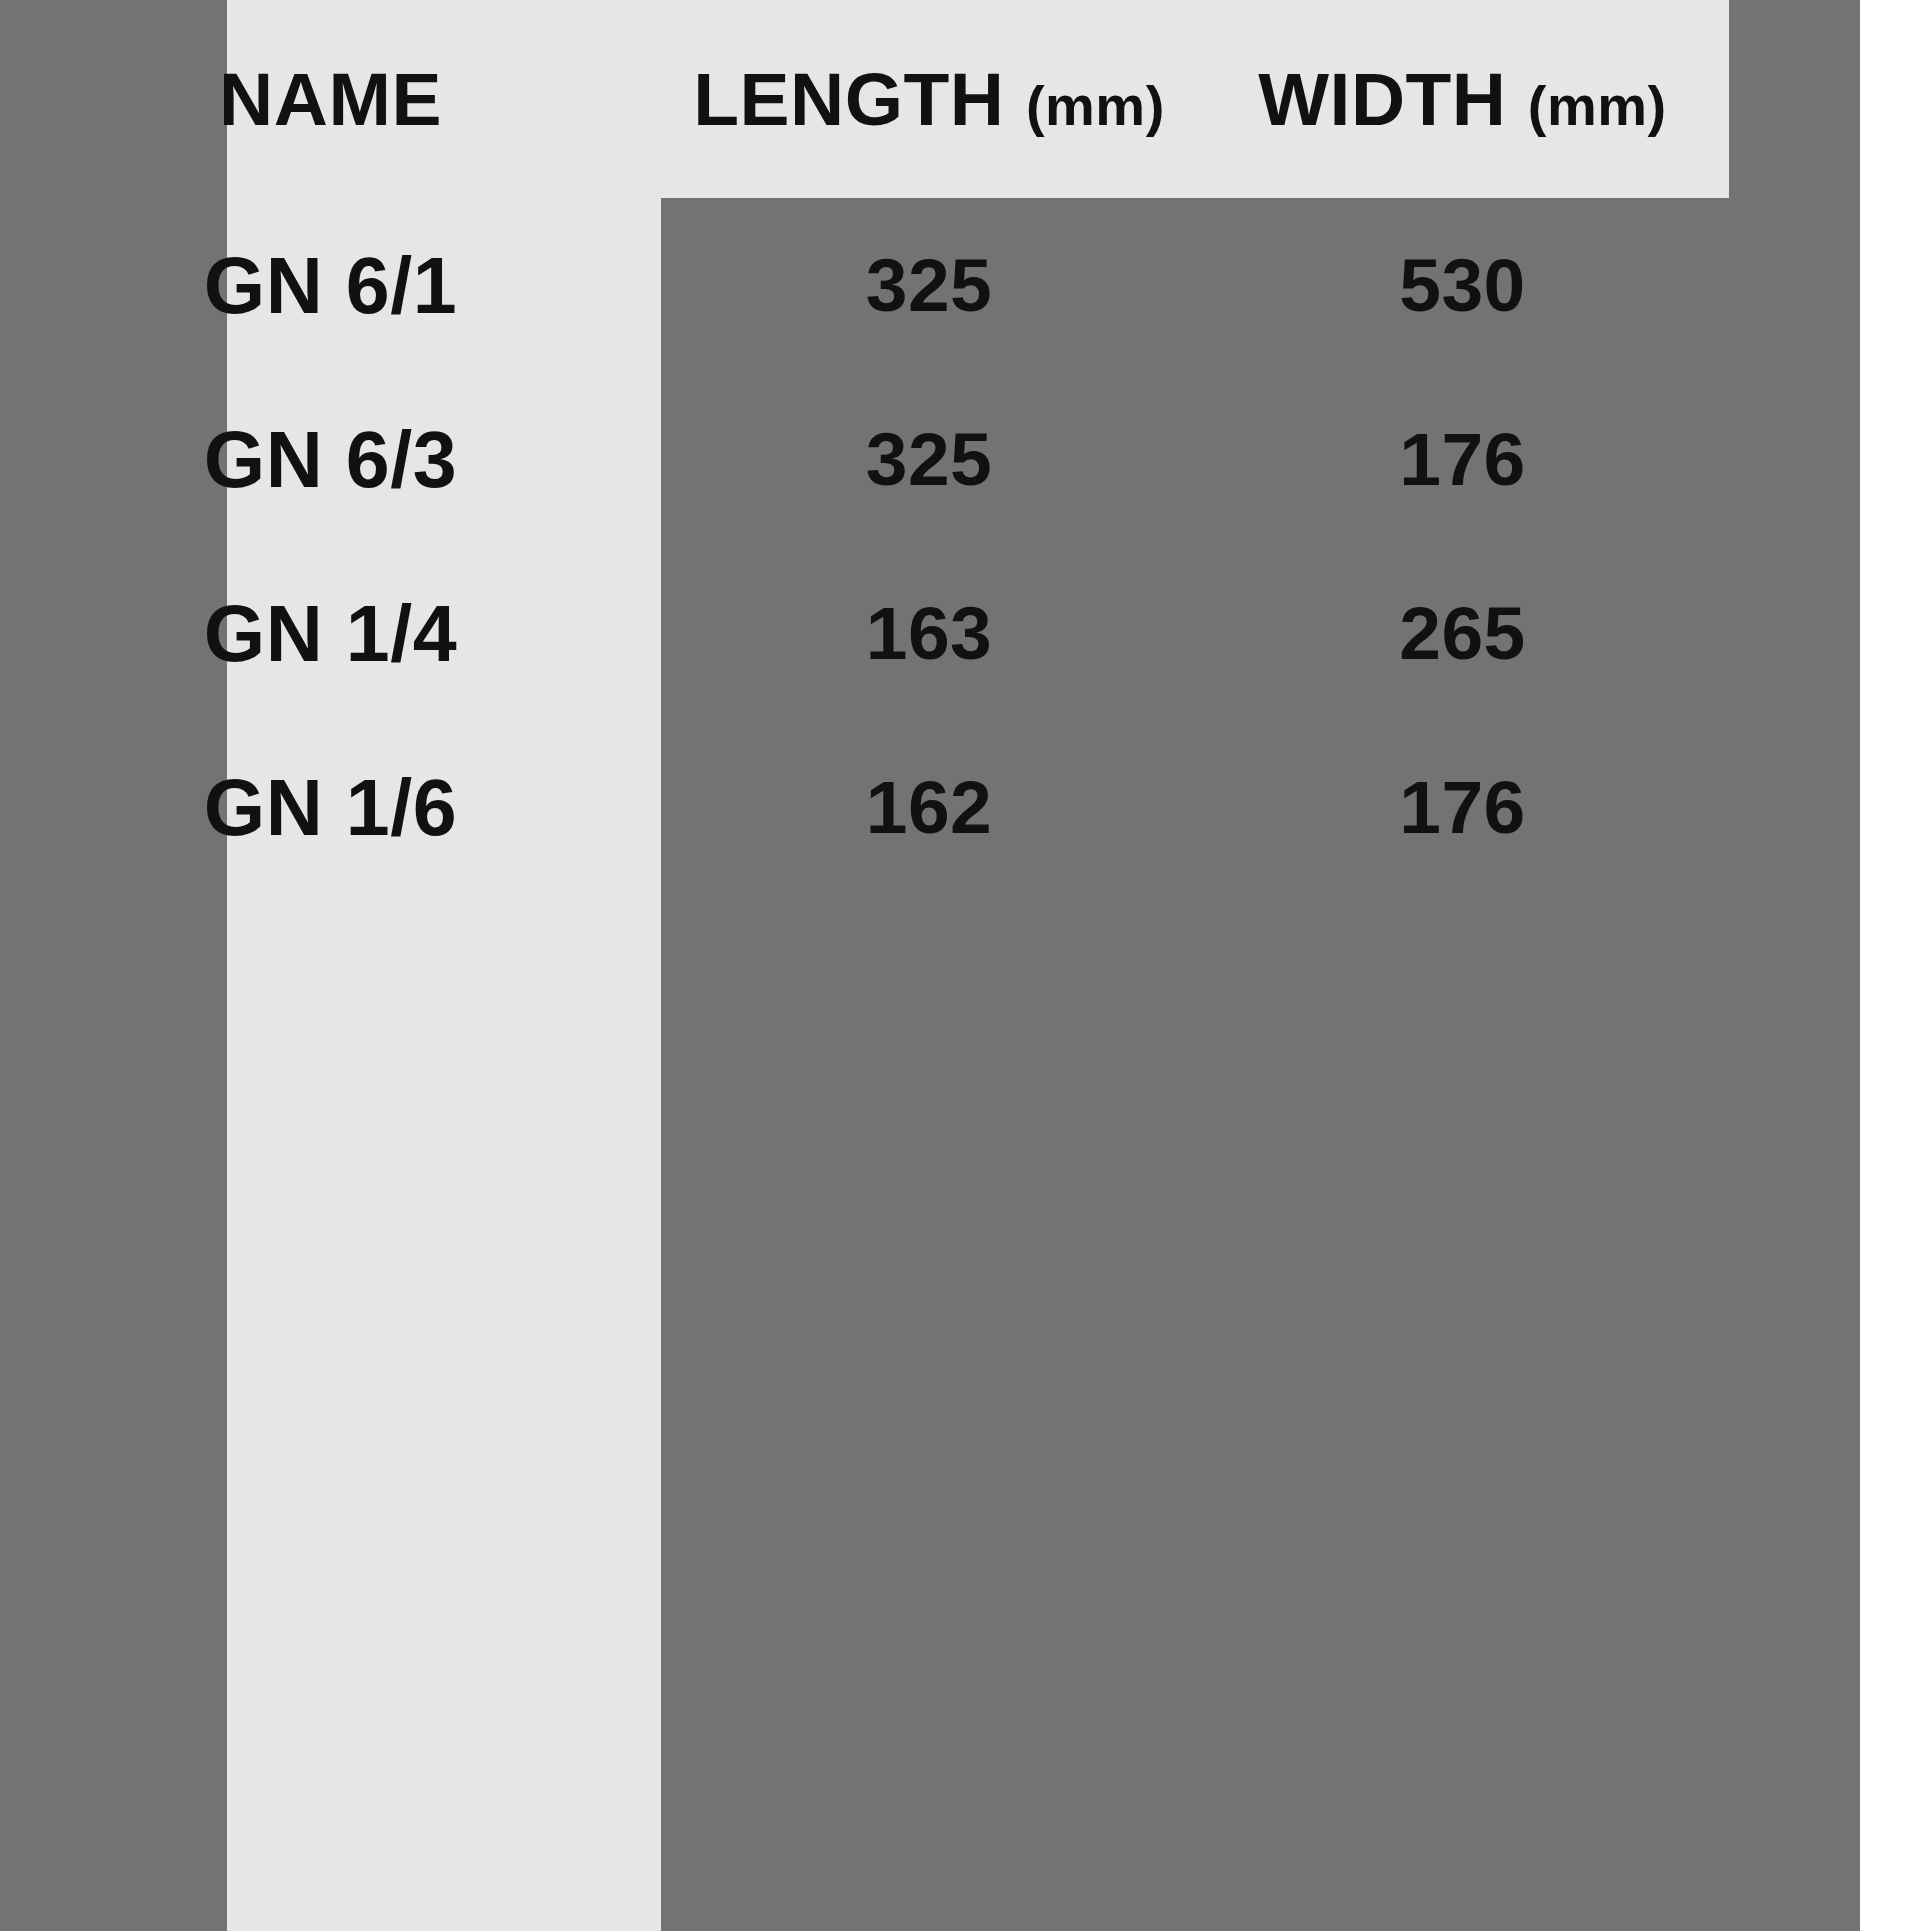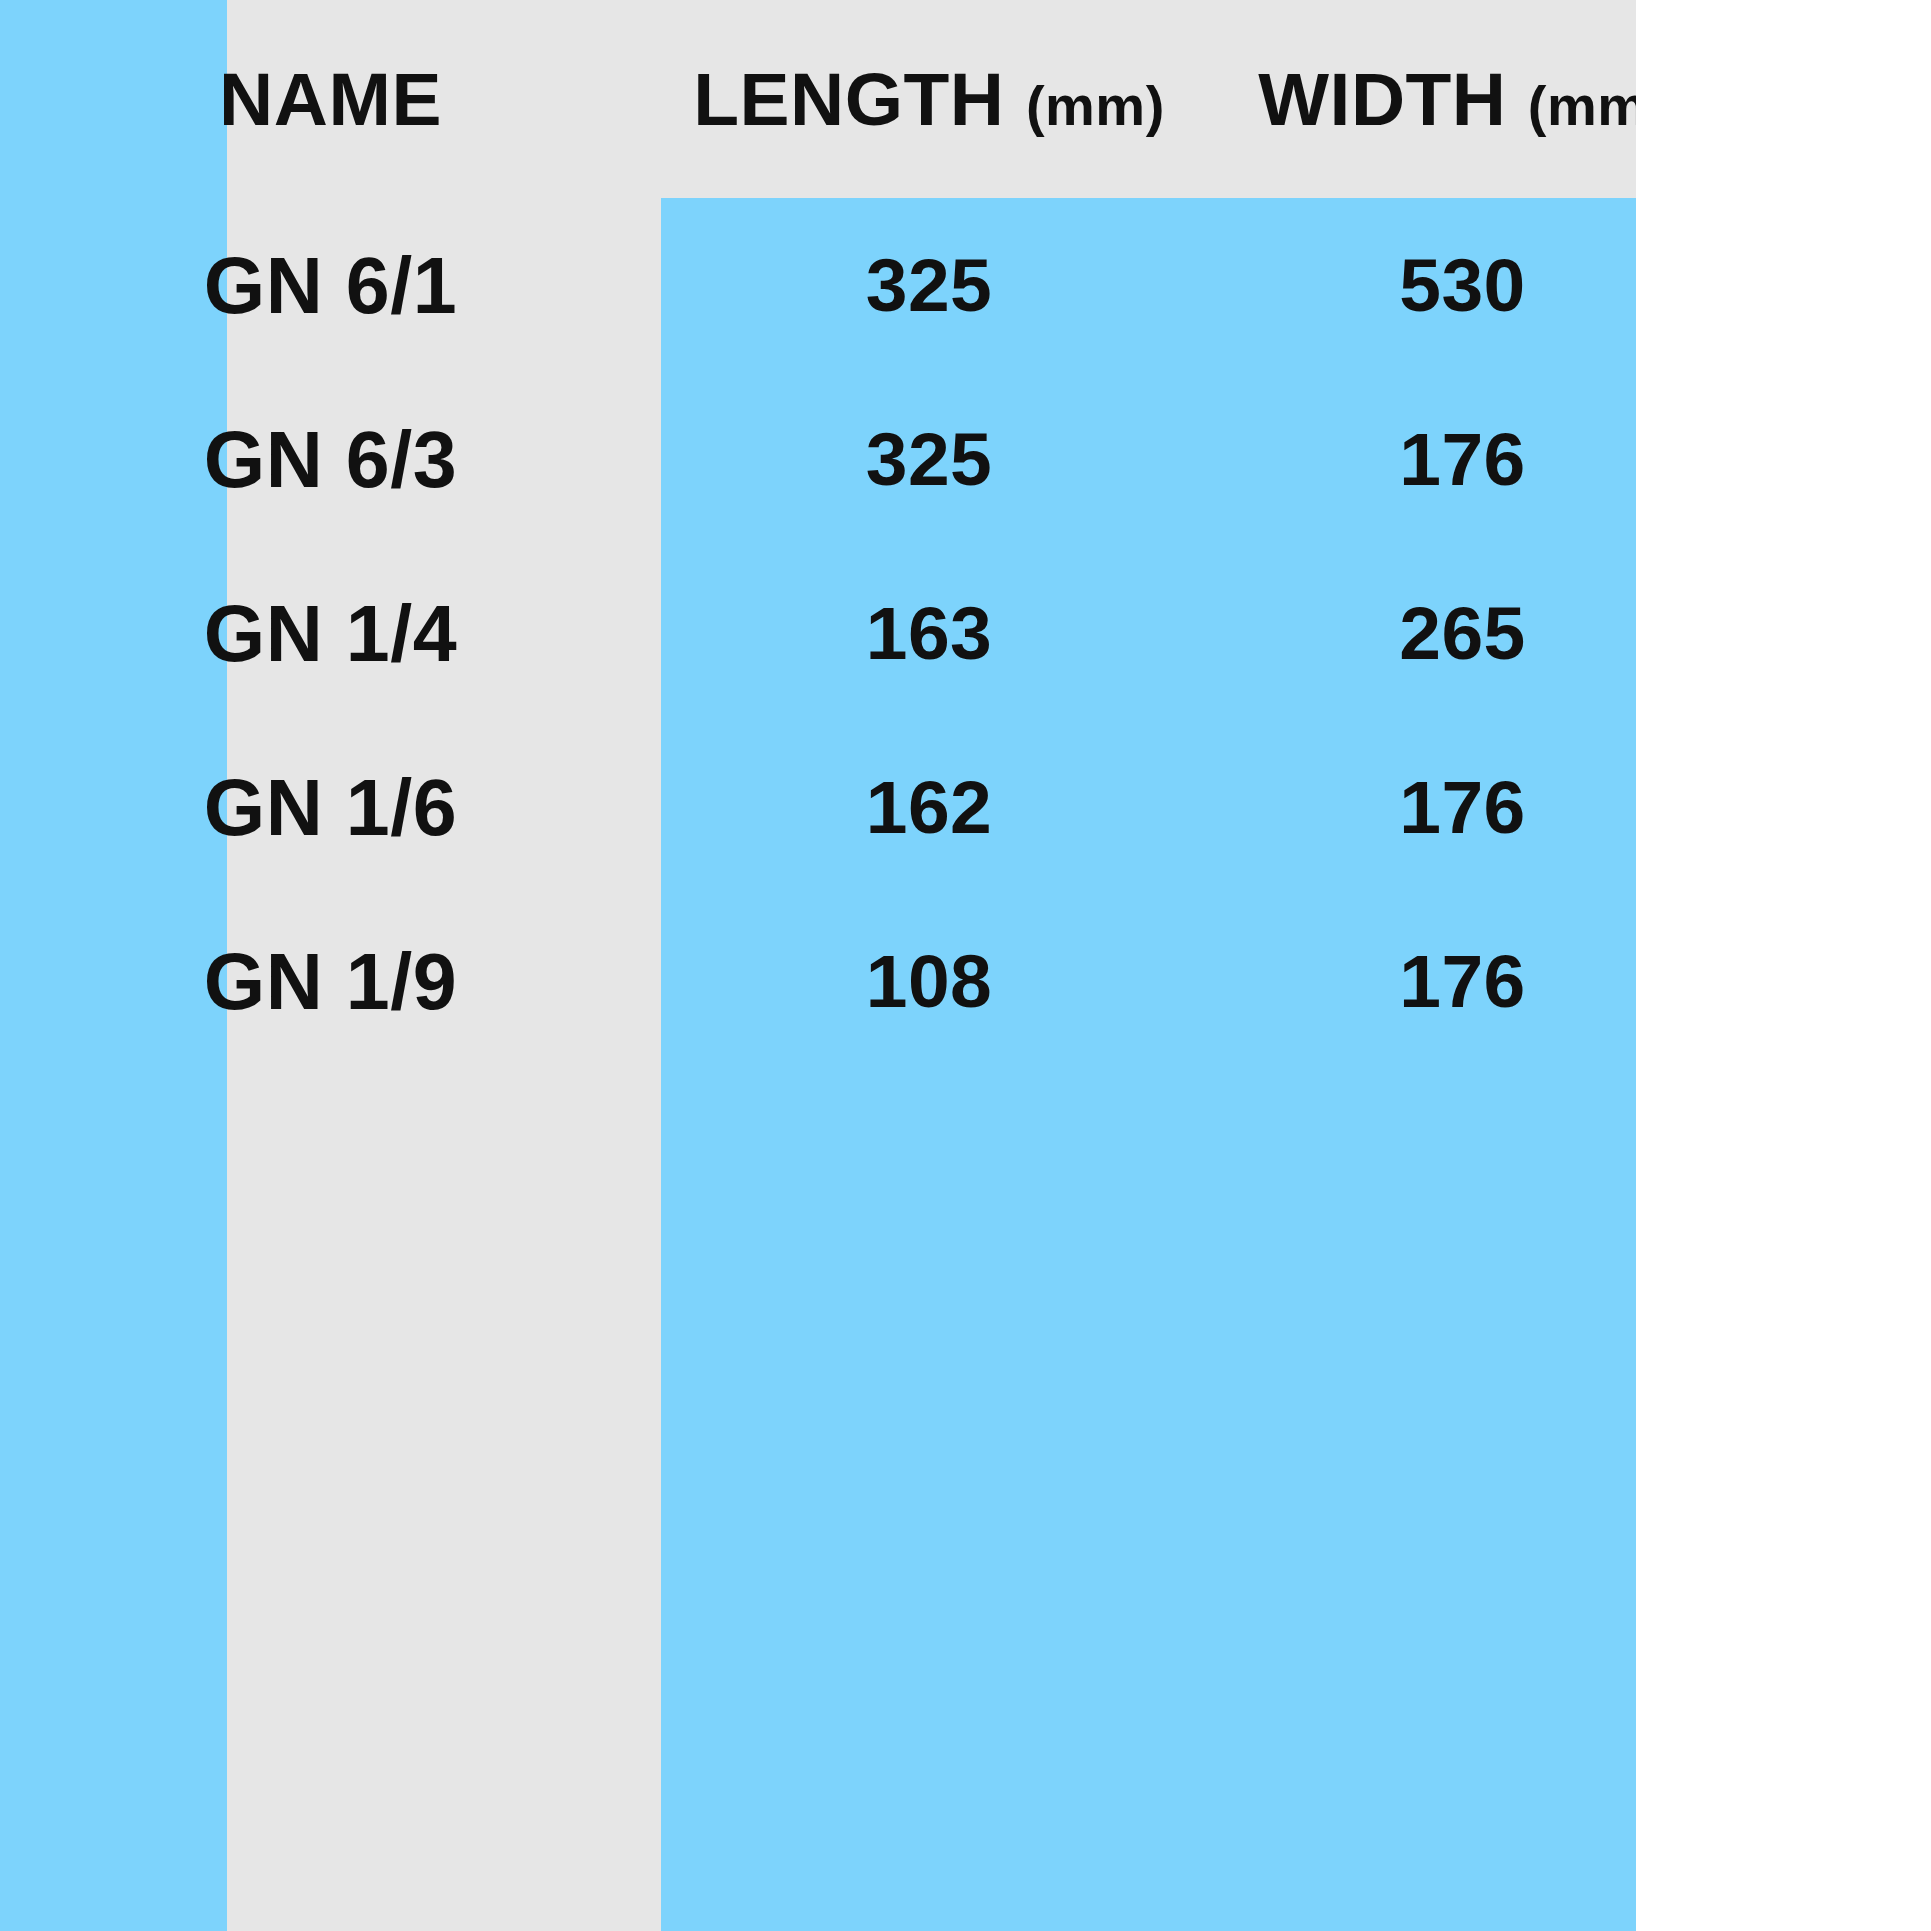--- a/index.html
+++ b/index.html
@@ -6,23 +6,23 @@
     margin: 0;
     padding: 0;
     width: 1931px;
     height: 1931px;
     background: #ffffff;
     font-family: "Liberation Sans", sans-serif;
   }
 
   #sheet {
     position: relative;
-    width: 1636px;
+    width: 1860px;
     height: 1931px;
-    background: #7dd3fc;
+    background: #737373;
     overflow: hidden;
   }
 
   
   .band-header {
     position: absolute;
     left: 657px;
     top: 0px;
     width: 1072px;
     height: 198px;
@@ -127,22 +127,17 @@
       <tr>
         <td class="cell-name">GN 1/4</td>
         <td class="cell-num">163</td>
         <td class="cell-num">265</td>
       </tr>
       <tr>
         <td class="cell-name">GN 1/6</td>
         <td class="cell-num">162</td>
         <td class="cell-num">176</td>
       </tr>
-      <tr>
-        <td class="cell-name">GN 1/9</td>
-        <td class="cell-num">108</td>
-        <td class="cell-num">176</td>
-      </tr>
     </tbody>
   </table>
 
 </div>
 
 
 </body></html>

